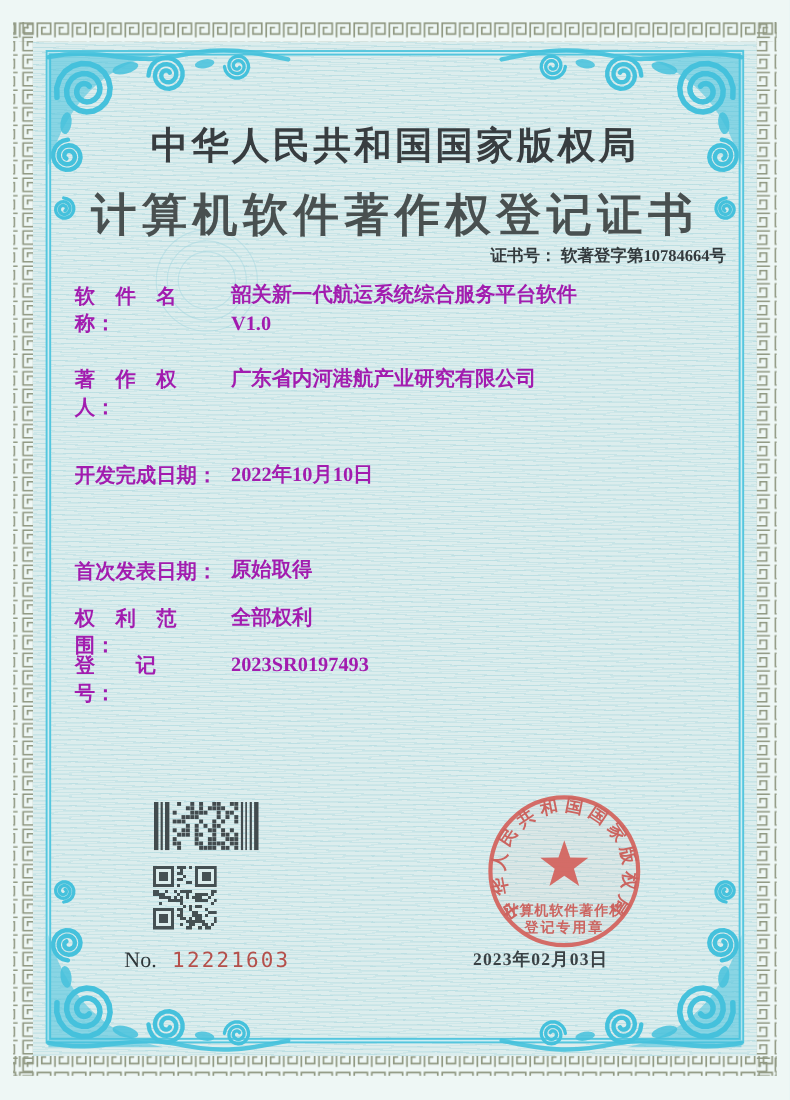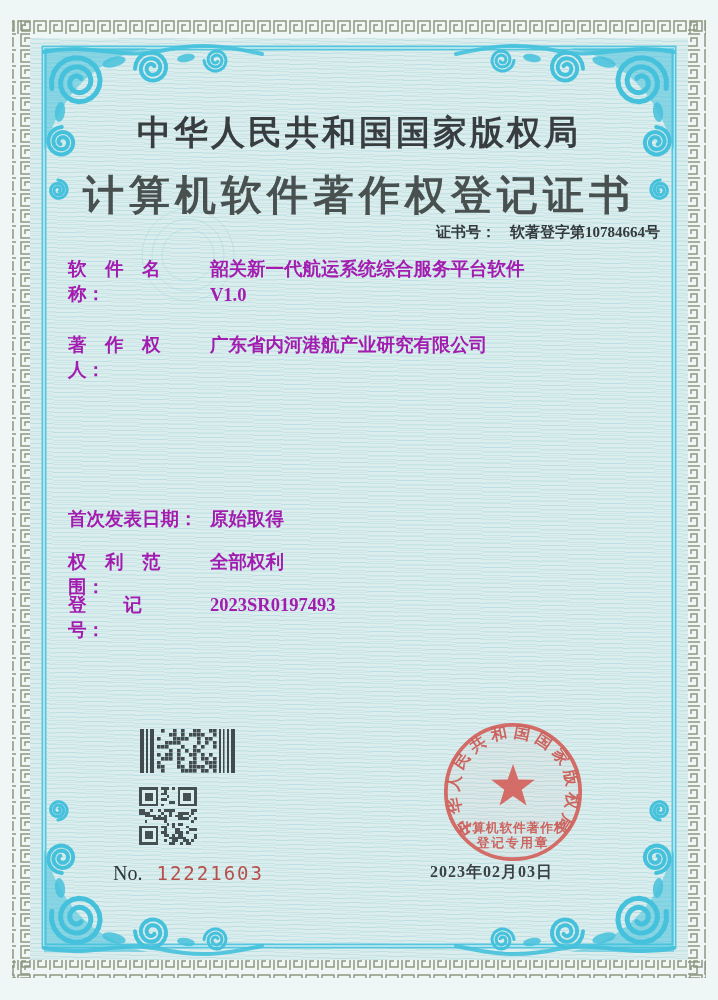--- a/index.html
+++ b/index.html
@@ -23,21 +23,21 @@
     font-size:34px;font-weight:bold;color:#383d40;letter-spacing:3px;
   }
   .title{
     position:absolute;left:0;right:0;top:168px;text-align:center;
     font-size:41px;font-weight:bold;color:#495050;letter-spacing:5px;
   }
   .certno{
     position:absolute;top:223px;right:58px;
     font-size:15px;font-weight:bold;color:#333a3d;
   }
-  .certno .cn-label{margin-right:14px;}
+  .certno .cn-label{margin-right:4px;}
   .row{position:absolute;left:68px;font-size:18.5px;font-weight:bold;color:#a21caf;}
   .row .lbl{display:inline-block;width:142px;vertical-align:top;}
   .row .val{display:inline-block;vertical-align:top;max-width:450px;line-height:26px;}
   .statement{
     position:absolute;left:64px;top:630px;width:594px;margin:0;
     font-size:17.5px;font-weight:600;color:#2f373a;line-height:43px;
     text-indent:2em;letter-spacing:.5px;text-align:justify;
   }
   .barcode{position:absolute;left:140px;top:729px;width:97px;height:44px;}
   .qrcode{position:absolute;left:139px;top:787px;width:58px;height:58px;}
@@ -114,20 +114,23 @@
 
     <div class="row" style="top:256px">
       <span class="lbl">软　件　名　称：</span><span class="val"><span>韶关新一代航运系统综合服务平台软件</span>
          <div>V1.0</div></span>
     </div>
 
     <div class="row" style="top:332px">
       <span class="lbl">著　作　权　人：</span><span class="val">广东省内河港航产业研究有限公司</span>
     </div>
 
+    <div class="row" style="top:419px">
+      <span class="lbl">开发完成日期：</span><span class="val">2022年10月10日</span>
+    </div>
 
 
     <div class="row" style="top:506px">
       <span class="lbl">首次发表日期：</span><span class="val">原始取得</span>
     </div>
 
     <div class="row" style="top:549px">
       <span class="lbl">权　利　范　围：</span><span class="val">全部权利</span>
     </div>
 

